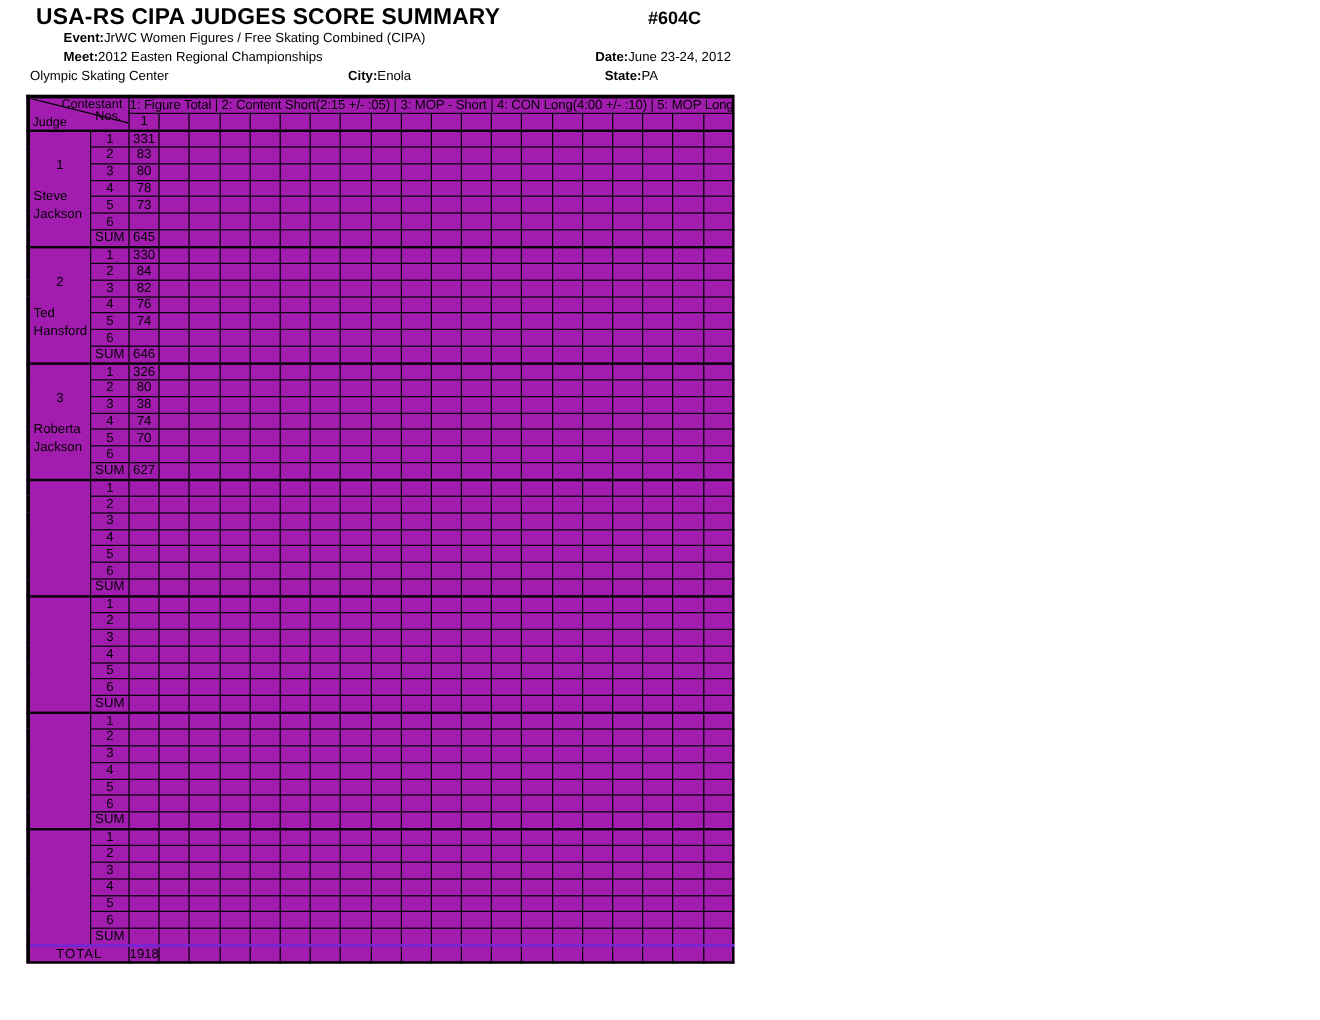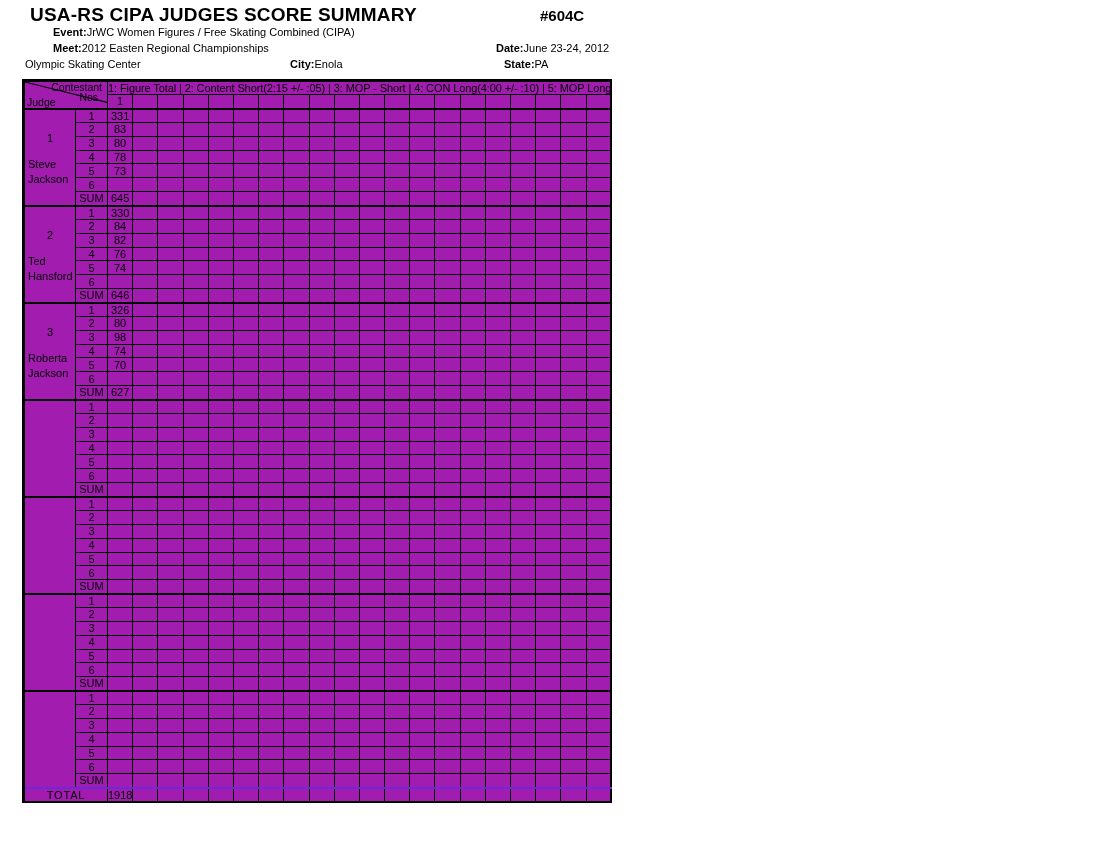--- a/index.html
+++ b/index.html
@@ -518,21 +518,21 @@
         <td></td>
         <td></td>
         <td class="grp-end"></td>
         <td></td>
         <td></td>
         <td></td>
         <td class="grp-end"></td>
       </tr>
       <tr class="r-sec">
         <td class="nos">3</td>
-        <td class="data-first">98</td>
+        <td class="data-first">38</td>
         <td></td>
         <td></td>
         <td class="grp-end"></td>
         <td></td>
         <td></td>
         <td></td>
         <td class="grp-end"></td>
         <td></td>
         <td></td>
         <td></td>

